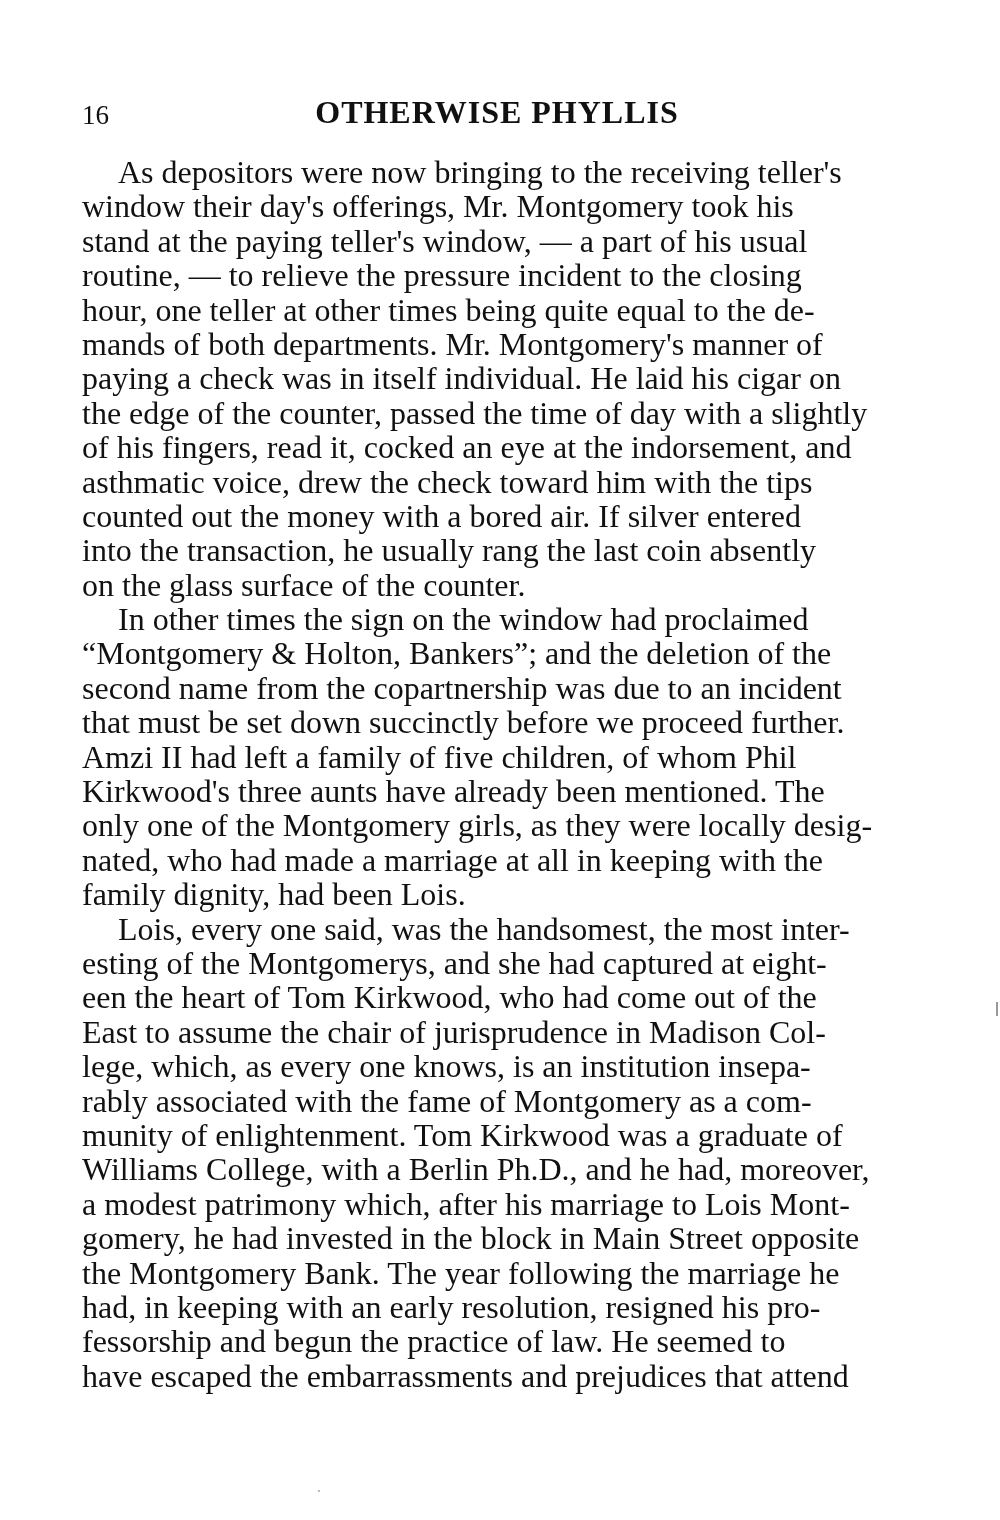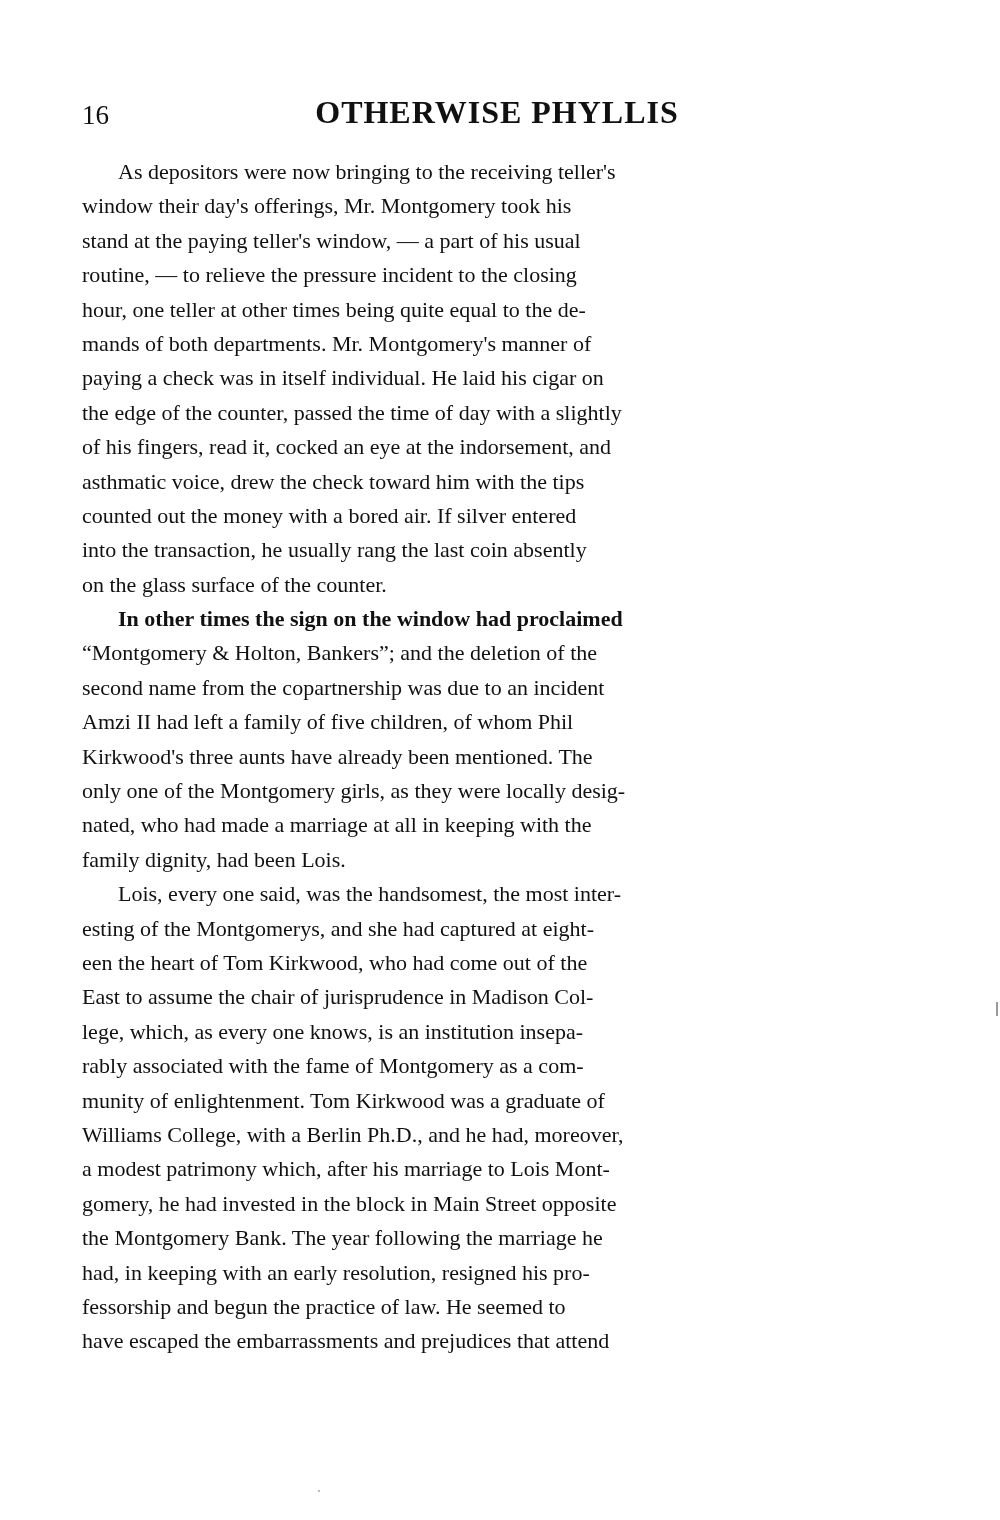--- a/index.html
+++ b/index.html
@@ -10,21 +10,21 @@
       font-family: "Liberation Serif", "DejaVu Serif", serif;
     }
     .header { position: absolute; top: 82px; left: 82px; width: 830px; height: 44px; }
     .page-number { position: absolute; left: 0; top: 6px; font-size: 27px; }
     .running-title {
       position: absolute; left: 0; right: 0; text-align: center;
       font-size: 32px; font-weight: bold; letter-spacing: 1px;
     }
     .body-text { position: absolute; top: 143px; left: 82px; width: 830px; }
     .line {
-      font-size: 22px; line-height: 34.4px; height: 34.4px;
+      font-size: 32px; line-height: 34.4px; height: 34.4px;
       text-align: justify; text-align-last: justify; white-space: nowrap;
       overflow: visible;
     }
     .line.indent { padding-left: 36px; }
     .line.last { text-align-last: left; }
     .margin-mark { position: absolute; right: 2px; top: 990px; width: 2px; height: 14px; background: #999; }
     .footer-dot { position: absolute; left: 318px; top: 1478px; width: 2px; height: 2px; background: #bbb; }
   </style>
 </head>
 <body>
@@ -45,23 +45,24 @@
         <div class="line" style="white-space: nowrap; word-spacing: 0px; text-align: left; text-align-last: left;">mands of both departments. Mr. Montgomery's manner of</div>
         <div class="line" style="white-space: nowrap; word-spacing: 0px; text-align: left; text-align-last: left;">paying a check was in itself individual. He laid his cigar on</div>
         <div class="line" style="white-space: nowrap; word-spacing: 0px; text-align: left; text-align-last: left;">the edge of the counter, passed the time of day with a slightly</div>
         <div class="line" style="white-space: nowrap; word-spacing: 0px; text-align: left; text-align-last: left;">of his fingers, read it, cocked an eye at the indorsement, and</div>
         <div class="line" style="white-space: nowrap; word-spacing: 0px; text-align: left; text-align-last: left;">asthmatic voice, drew the check toward him with the tips</div>
         <div class="line" style="white-space: nowrap; word-spacing: 0px; text-align: left; text-align-last: left;">counted out the money with a bored air. If silver entered</div>
         <div class="line" style="white-space: nowrap; word-spacing: 0px; text-align: left; text-align-last: left;">into the transaction, he usually rang the last coin absently</div>
         <div class="line last" style="white-space: nowrap;">on the glass surface of the counter.</div>
       </div>
       <div>
-        <div class="line indent" style="white-space: nowrap; word-spacing: 0px; text-align: center; text-align-last: left; font-weight: bold;">In other times the sign on the window had proclaimed</div>
+        <div class="line indent" style="white-space: nowrap; word-spacing: 0px; text-align: center; text-align-last: left;">In other times the sign on the window had proclaimed</div>
         <div class="line" style="white-space: nowrap; word-spacing: 0px; text-align: left; text-align-last: left;">“Montgomery &amp; Holton, Bankers”; and the deletion of the</div>
         <div class="line" style="white-space: nowrap; word-spacing: 0px; text-align: right; text-align-last: left;">second name from the copartnership was due to an incident</div>
+        <div class="line" style="white-space: nowrap; word-spacing: 0px; text-align: left; text-align-last: left;">that must be set down succinctly before we proceed further.</div>
         <div class="line" style="white-space: nowrap; word-spacing: 0px; text-align: left; text-align-last: left;">Amzi II had left a family of five children, of whom Phil</div>
         <div class="line" style="white-space: nowrap; word-spacing: 0px; text-align: left; text-align-last: left;">Kirkwood's three aunts have already been mentioned. The</div>
         <div class="line" style="white-space: nowrap; word-spacing: 0px; text-align: left; text-align-last: left;">only one of the Montgomery girls, as they were locally desig-</div>
         <div class="line" style="white-space: nowrap; word-spacing: 0px; text-align: left; text-align-last: left;">nated, who had made a marriage at all in keeping with the</div>
         <div class="line last" style="white-space: nowrap;">family dignity, had been Lois.</div>
       </div>
       <div>
         <div class="line indent" style="white-space: nowrap; word-spacing: 0px; text-align: left; text-align-last: left;">Lois, every one said, was the handsomest, the most inter-</div>
         <div class="line" style="white-space: nowrap; word-spacing: 0px; text-align: left; text-align-last: left;">esting of the Montgomerys, and she had captured at eight-</div>
         <div class="line" style="white-space: nowrap; word-spacing: 0px; text-align: left; text-align-last: left;">een the heart of Tom Kirkwood, who had come out of the</div>

